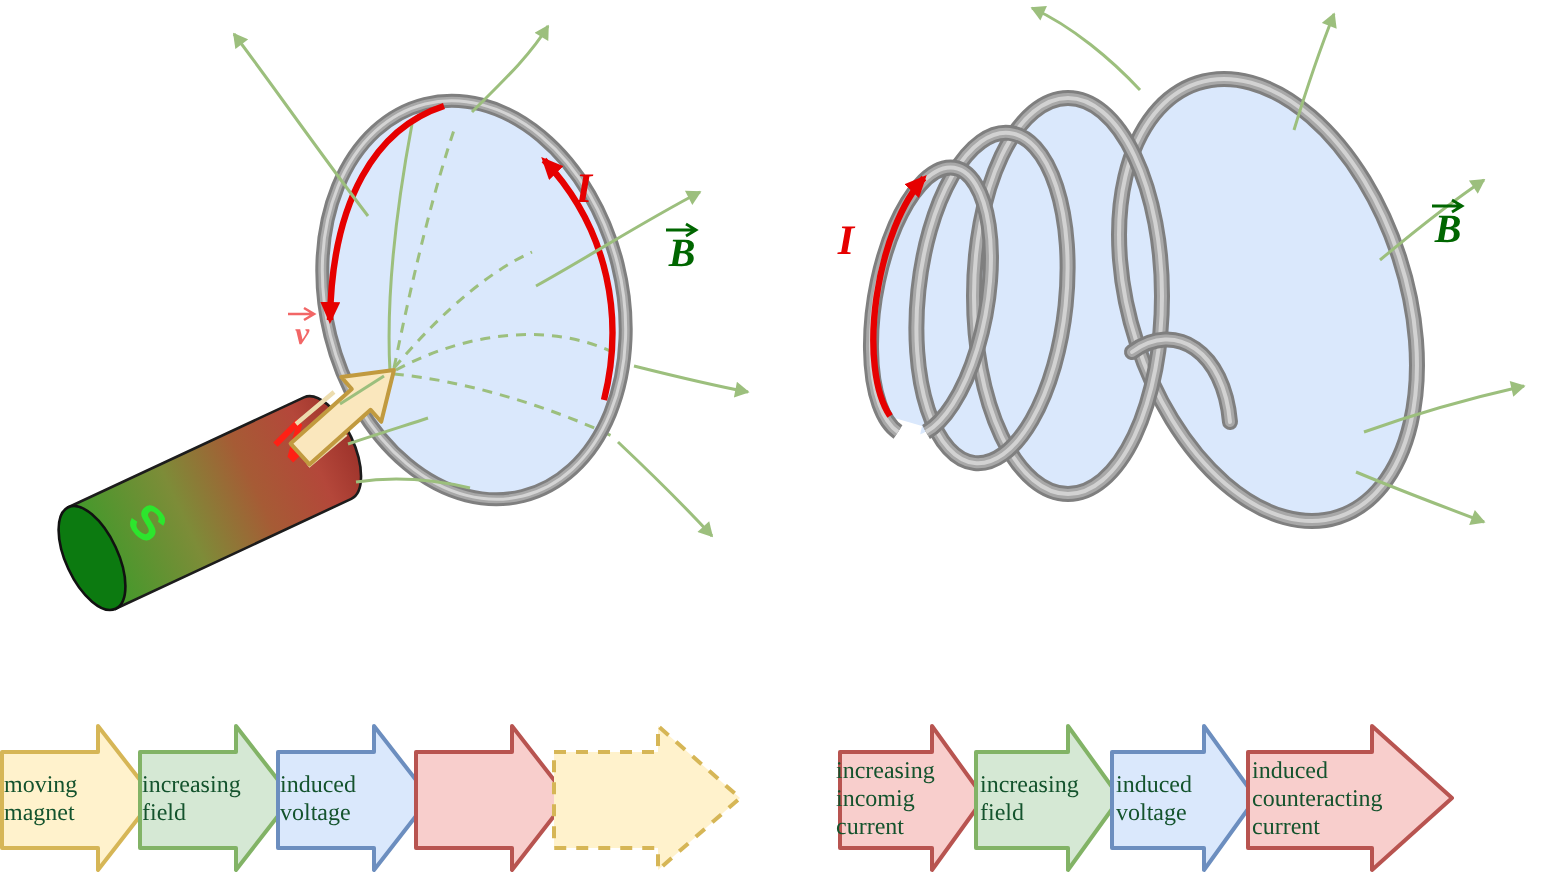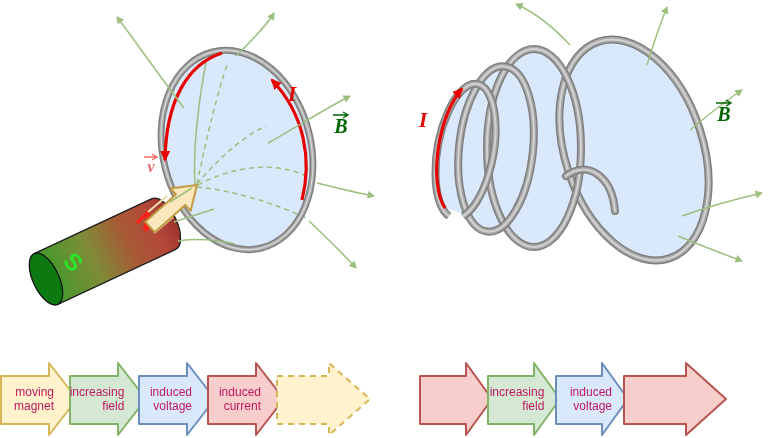--- a/index.html
+++ b/index.html
@@ -1,21 +1,21 @@
 <!DOCTYPE html>
 <html><head>
 <meta charset="utf-8">
 <style>
   html,body{margin:0;padding:0;background:#ffffff;}
   #page{position:relative;width:781px;height:438px;background:#ffffff;overflow:hidden;
         font-family:"Liberation Sans",sans-serif;}
   #scene{position:absolute;left:0;top:0;}
   .flow-label{position:absolute;top:371px;height:58px;display:flex;align-items:center;
-        justify-content:center;text-align:right;font-size:12px;line-height:1.15;color:#be185d;
-        pointer-events:none;}
+        justify-content:center;text-align:left;font-size:12px;line-height:1.15;color:#14532d;
+        pointer-events:none;font-family:Liberation Serif, serif;}
   .fig-label{font-family:"Liberation Serif",serif;font-style:italic;font-weight:bold;}
   .pole-label{font-family:"Liberation Sans",sans-serif;font-weight:bold;}
 </style>
 </head>
 <body>
 
 <div id="page">
 <svg id="scene" width="781" height="438" viewBox="0 0 781 438">
   <defs>
     <marker id="ga" viewBox="0 0 10 10" refX="8" refY="5" markerWidth="9" markerHeight="8" orient="auto" markerUnits="userSpaceOnUse">
@@ -162,17 +162,18 @@
     <polygon points="420,376 466,376 466,363 492,399 466,435 466,424 420,424" fill="#F8CECC" stroke="#B85450"></polygon>
     <polygon points="488,376 534,376 534,363 560,399 534,435 534,424 488,424" fill="#D5E8D4" stroke="#82B366"></polygon>
     <polygon points="556,376 602,376 602,363 628,399 602,435 602,424 556,424" fill="#DAE8FC" stroke="#6C8EBF"></polygon>
     <polygon points="624,376 686,376 686,363 726,399 686,435 686,424 624,424" fill="#F8CECC" stroke="#B85450"></polygon>
   </g>
 </svg>
 
 <div class="flow-label" style="left:2px;width:52px;">moving magnet</div>
 <div class="flow-label" style="left:71px;width:52px;">increasing field</div>
 <div class="flow-label" style="left:140px;width:52px;">induced voltage</div>
-<div class="flow-label" style="left:209px;width:52px;">induced current</div>
 
+<div class="flow-label" style="left:418px;width:60px;">increasing incomig current</div>
 <div class="flow-label" style="left:490px;width:54px;">increasing field</div>
 <div class="flow-label" style="left:558px;width:54px;">induced voltage</div>
+<div class="flow-label" style="left:626px;width:80px;">induced counteracting current</div>
 </div>
 
 </body></html>

